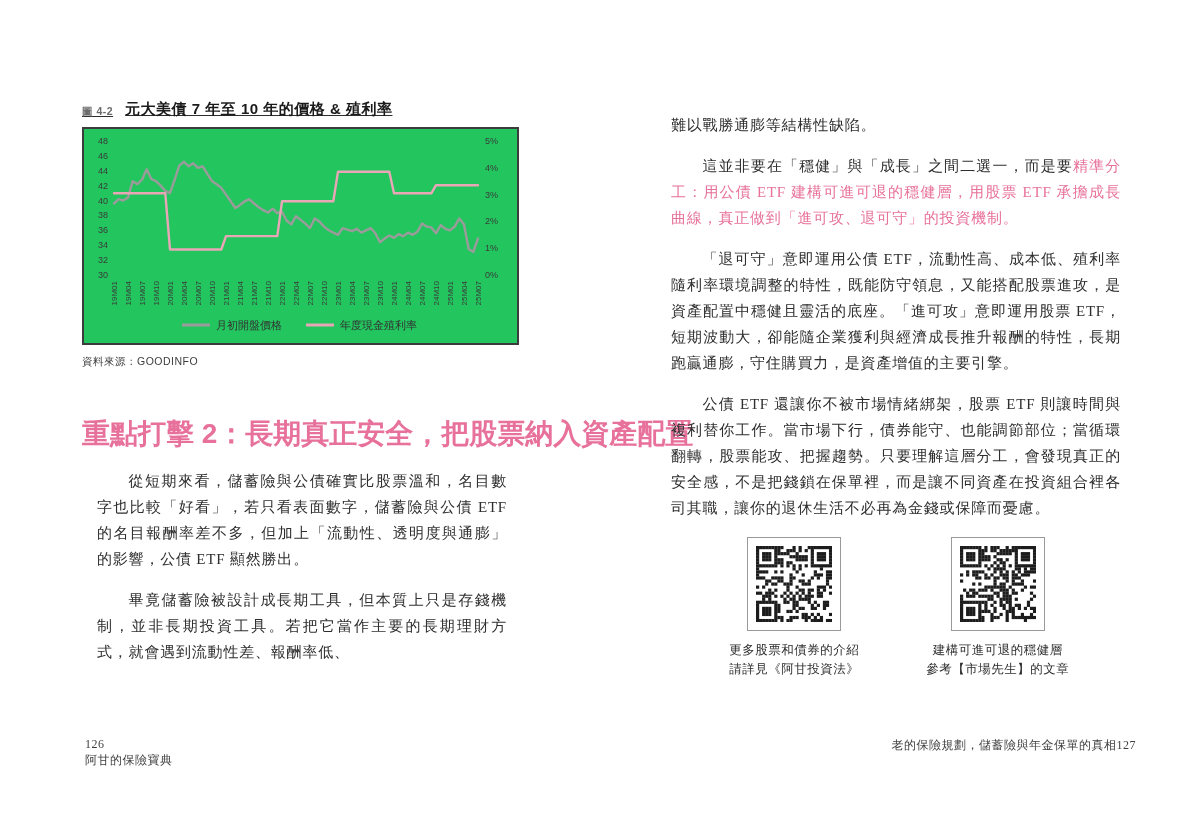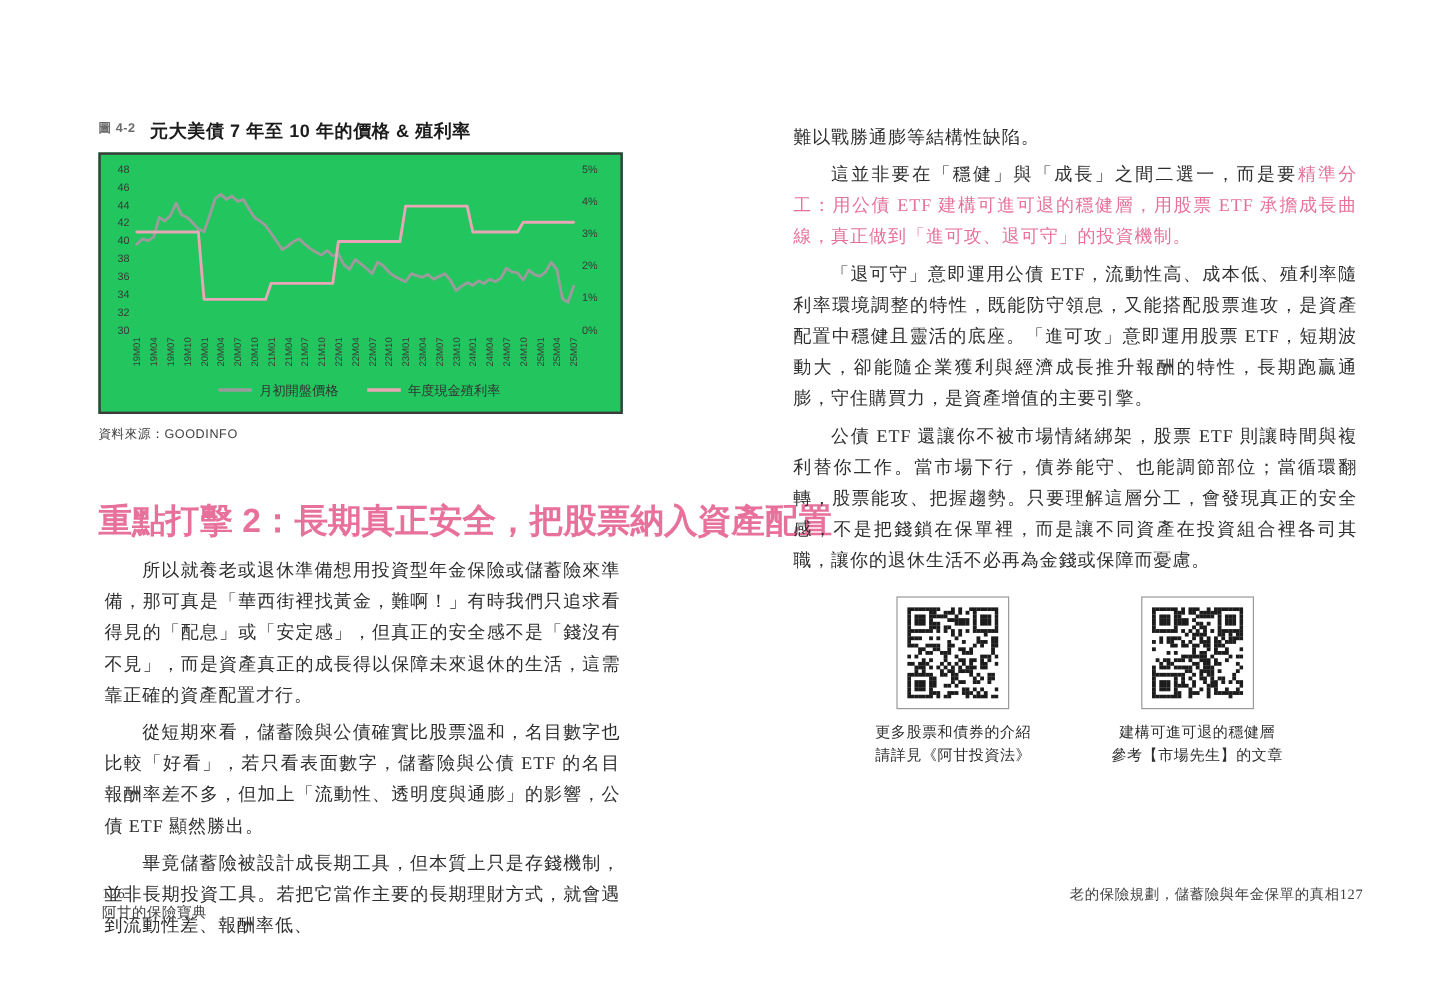--- a/index.html
+++ b/index.html
@@ -5,31 +5,31 @@
   html,body{margin:0;padding:0;}
   body{
     width:1200px;height:818px;position:relative;background:#ffffff;
     font-family:"Liberation Serif","DejaVu Serif",serif;color:#2e2e2e;
     overflow:hidden;
   }
   .col{position:absolute;}
   .left-col{left:82px;top:100px;width:440px;}
   .right-col{left:656px;top:97px;width:480px;}
 
-  .fig-row{font-family:"Liberation Sans","DejaVu Sans",sans-serif;display:flex;align-items:flex-start;gap:12px;}
+  .fig-row{font-family:"Liberation Sans","DejaVu Sans",sans-serif;display:flex;align-items:flex-end;gap:12px;text-decoration:underline;}
   .fig-label{font-size:10.5px;color:#6b6b6b;font-weight:bold;letter-spacing:.5px;}
   .fig-title{font-size:15px;font-weight:bold;color:#1b1b1b;letter-spacing:.5px;}
   .chart-box{margin-top:8px;width:433px;height:214px;border:2px solid #3c3c3c;background:#22c55e;}
   .source-note{margin-top:10px;font-family:"Liberation Sans","DejaVu Sans",sans-serif;font-size:10.5px;color:#3d3d3d;letter-spacing:.5px;}
 
   .section-heading{
     margin:46px 15px 10px 0;font-family:"Liberation Sans","DejaVu Sans",sans-serif;
     font-size:28px;font-weight:bold;white-space:nowrap;letter-spacing:0;
   }
-  .para{font-size:15px;line-height:26px;letter-spacing:.8px;text-align:justify;margin:5px;text-indent:2.1em;}
+  .para{font-size:15px;line-height:26px;letter-spacing:.8px;text-align:justify;margin:15px;text-indent:2.1em;}
   .para.no-indent{text-indent:0;}
   .pink-text{font-weight:normal;}
 
   .qr-row{display:flex;justify-content:space-evenly;padding:0 30px;margin-top:16px;}
   .qr-item{width:190px;display:flex;flex-direction:column;align-items:center;}
   .qr-box{width:92px;height:92px;border:1px solid #9a9a9a;background:#fff;display:flex;align-items:center;justify-content:center;}
   .qr-caption{margin-top:10px;font-size:12.5px;line-height:19px;text-align:center;color:#2e2e2e;letter-spacing:.5px;}
 
   .footer{position:absolute;top:737px;font-size:12px;color:#3f3f3f;letter-spacing:.5px;}
   .footer-left{left:85px;display:flex;align-items:baseline;flex-direction:column;}
@@ -95,21 +95,20 @@
         <line x1="98" y1="196" x2="126" y2="196" stroke="#9b9b9b" stroke-width="3"></line>
         <text x="132" y="200" font-size="11" fill="#333">月初開盤價格</text>
         <line x1="222" y1="196" x2="250" y2="196" stroke="#e9a6b7" stroke-width="3"></line>
         <text x="256" y="200" font-size="11" fill="#333">年度現金殖利率</text>
       </svg>
   </div>
   <div class="source-note">資料來源：GOODINFO</div>
 
   <h2 class="section-heading" style="color: rgb(231, 113, 154);">重點打擊 2：長期真正安全，把股票納入資產配置</h2>
   <div id="left-paragraphs">
-      <p class="para"><span>所以就養老或退休準備想用投資型年金保險或儲蓄險來準備，那可真是「華西街裡找黃金，難啊！」有時我們只追求看得見的「配息」或「安定感」，但真正的安全感不是「錢沒有不見」，而是資產真正的成長得以保障未來退休的生活，這需靠正確的資產配置才行。</span></p>
       <p class="para"><span>從短期來看，儲蓄險與公債確實比股票溫和，名目數字也比較「好看」，若只看表面數字，儲蓄險與公債 ETF 的名目報酬率差不多，但加上「流動性、透明度與通膨」的影響，公債 ETF 顯然勝出。</span></p>
       <p class="para"><span>畢竟儲蓄險被設計成長期工具，但本質上只是存錢機制，並非長期投資工具。若把它當作主要的長期理財方式，就會遇到流動性差、報酬率低、</span></p>
     </div>
 </div>
 
 <div class="col right-col">
   <div id="right-paragraphs">
       <p class="para no-indent"><span>難以戰勝通膨等結構性缺陷。</span></p>
       <p class="para"><span>這並非要在「穩健」與「成長」之間二選一，而是要</span><span class="pink-text" style="color: rgb(231, 113, 154);">精準分工：用公債 ETF 建構可進可退的穩健層，用股票 ETF 承擔成長曲線，真正做到「進可攻、退可守」的投資機制。</span></p>
       <p class="para"><span>「退可守」意即運用公債 ETF，流動性高、成本低、殖利率隨利率環境調整的特性，既能防守領息，又能搭配股票進攻，是資產配置中穩健且靈活的底座。「進可攻」意即運用股票 ETF，短期波動大，卻能隨企業獲利與經濟成長推升報酬的特性，長期跑贏通膨，守住購買力，是資產增值的主要引擎。</span></p>

